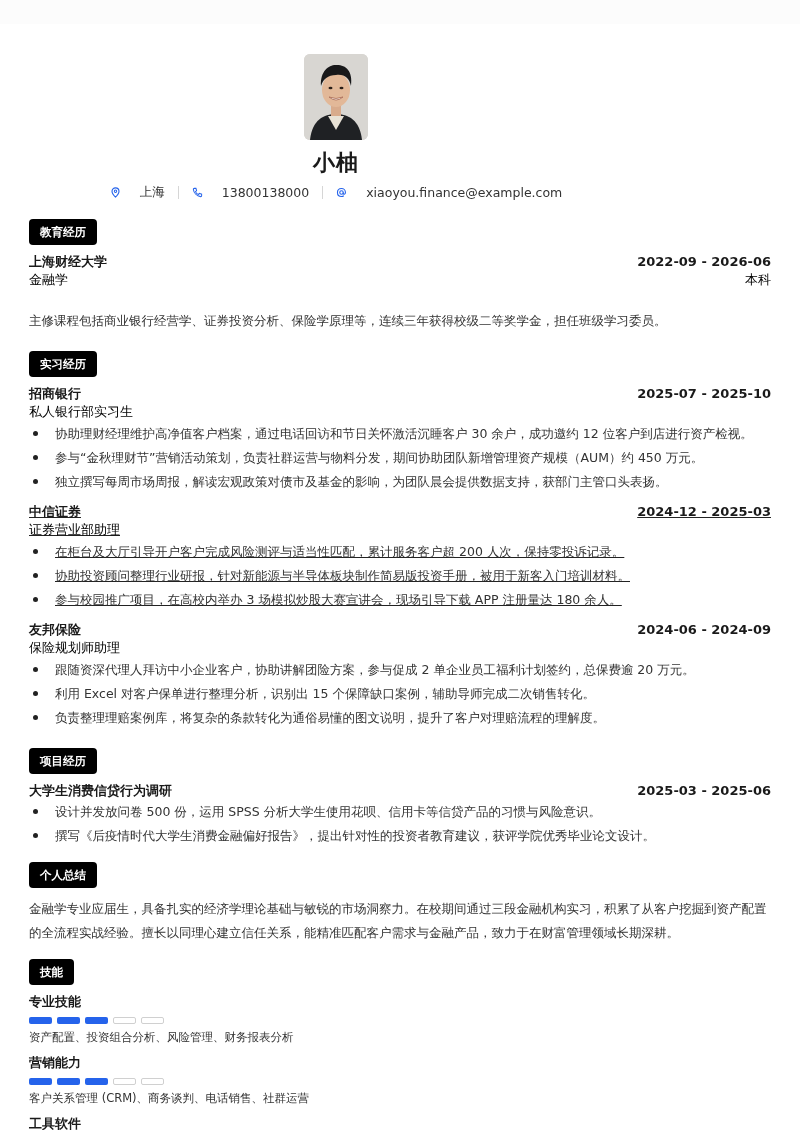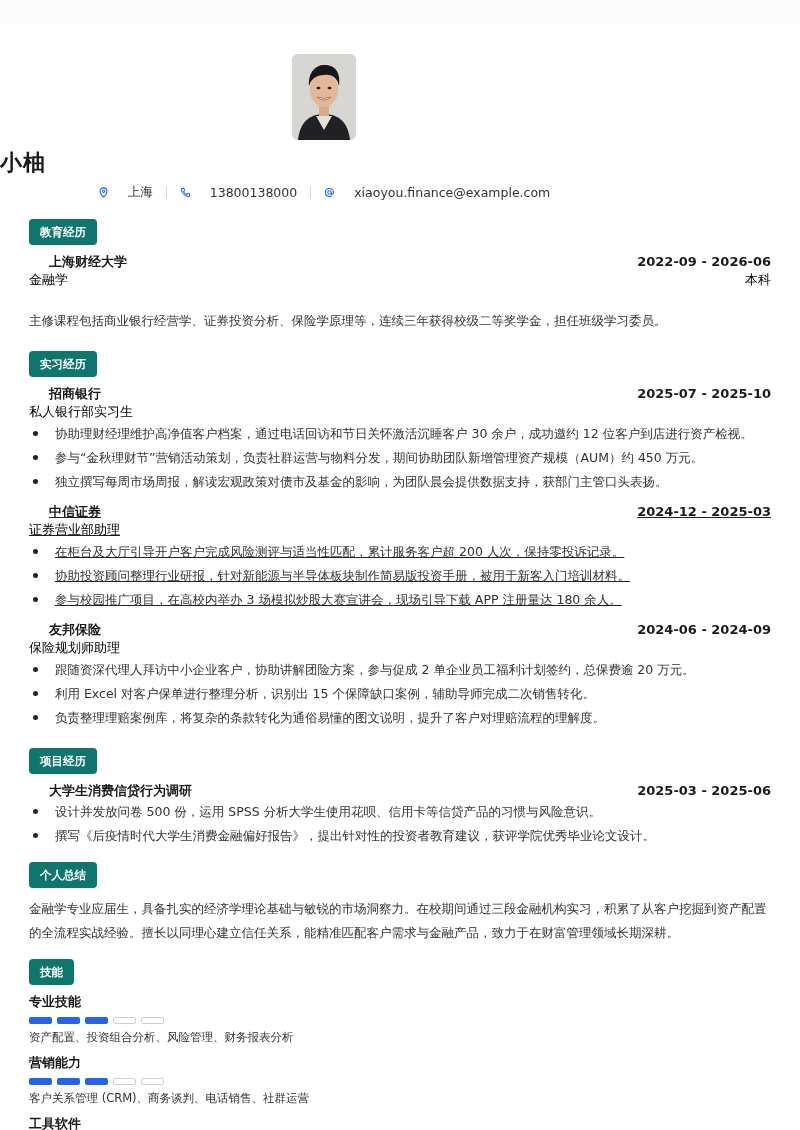--- a/index.html
+++ b/index.html
@@ -9,41 +9,41 @@
       color: #222222;
       position: relative;
     }
     .page {
       position: absolute; left: 0; top: 0; width: 800px; height: 1130px;
       background: #ffffff;
     }
     .top-band { position: absolute; left: 0; top: 0; width: 800px; height: 24px; background: #fcfcfc; }
 
     
-    .header { position: absolute; left: 0; top: 54px; width: 648px; text-align: left; }
+    .header { position: absolute; left: 12px; top: 54px; width: 648px; text-align: center; }
     .avatar {
       width: 64px; height: 86px; margin: 0 auto; border-radius: 6px; overflow: hidden;
       background: #d9d7d3; position: relative;
     }
     .name { margin-top: 8px; font-size: 22px; font-weight: bold; color: #1a1a1a; letter-spacing: 1px; }
     .contacts {
       margin-top: 6px; display: flex; justify-content: center; align-items: center;
       font-size: 12.5px; color: #333;
     }
     .contact { display: flex; align-items: center; gap: 19px; }
     .contact svg { width: 11px; height: 11px; }
     .sep { width: 1px; height: 13px; background: #d6d6d6; margin: 0 13px; }
 
     
     .content { position: absolute; left: 29px; top: 219px; width: 742px; }
     .section-tag {
-      display: inline-block; background: #0f766e; color: #fff; font-size: 11.5px;
+      display: inline-block; background: #000000; color: #fff; font-size: 11.5px;
       font-weight: bold; padding: 5px 11px; border-radius: 4px; line-height: 16px;
     }
-    .entry-head { display: flex; justify-content: space-between; align-items: baseline; margin-left: 20px; }
+    .entry-head { display: flex; justify-content: space-between; align-items: baseline; }
     .entry-title { font-size: 13px; font-weight: bold; color: #1a1a1a; }
     .entry-date { font-size: 13px; font-weight: bold; color: #1a1a1a; }
     .entry-sub { display: flex; justify-content: space-between; font-size: 13px; color: #000000; }
     .para { font-size: 12.5px; color: #333; line-height: 24px; }
     ul.bullets { list-style: none; }
     ul.bullets li {
       position: relative; padding-left: 26px; font-size: 12.5px; color: #333;
       line-height: 17px; margin-top: 7px;
     }
     ul.bullets li::before {

